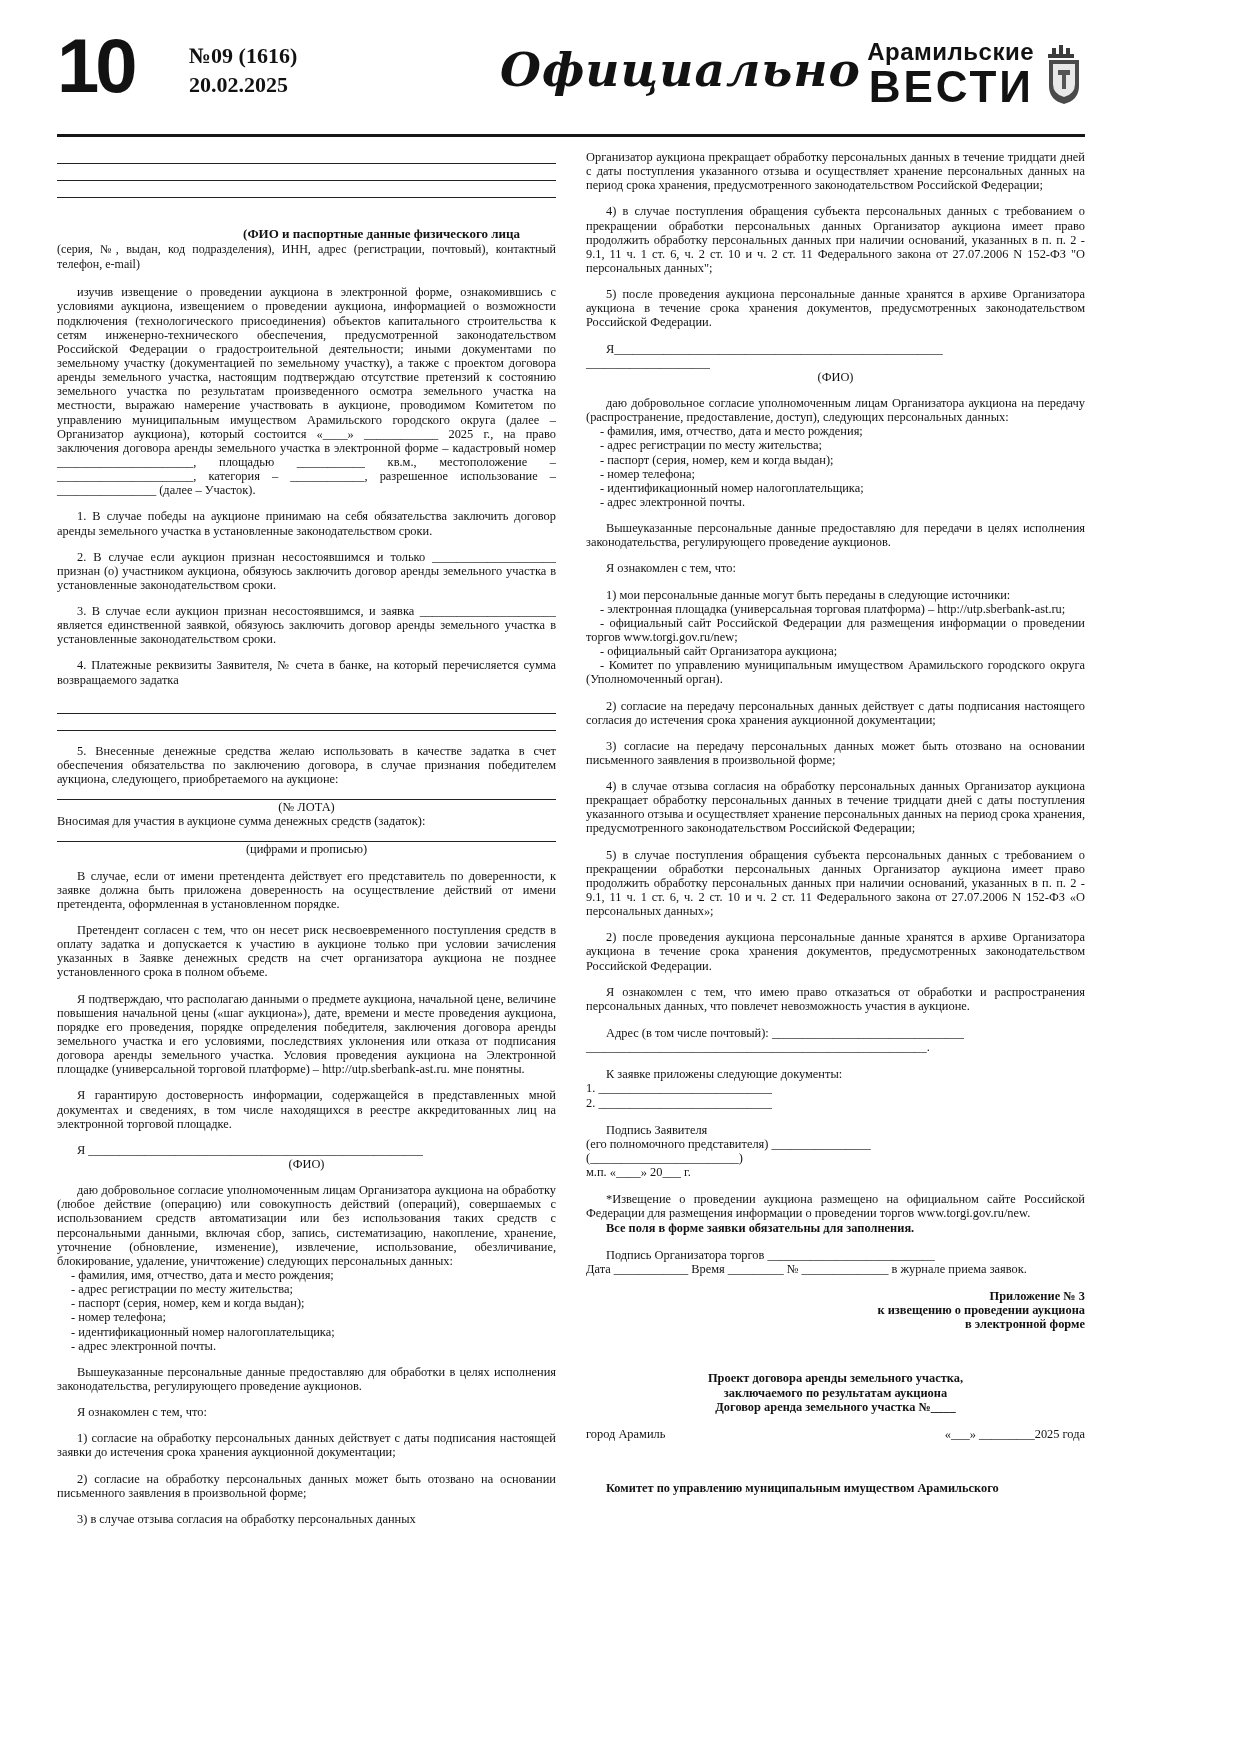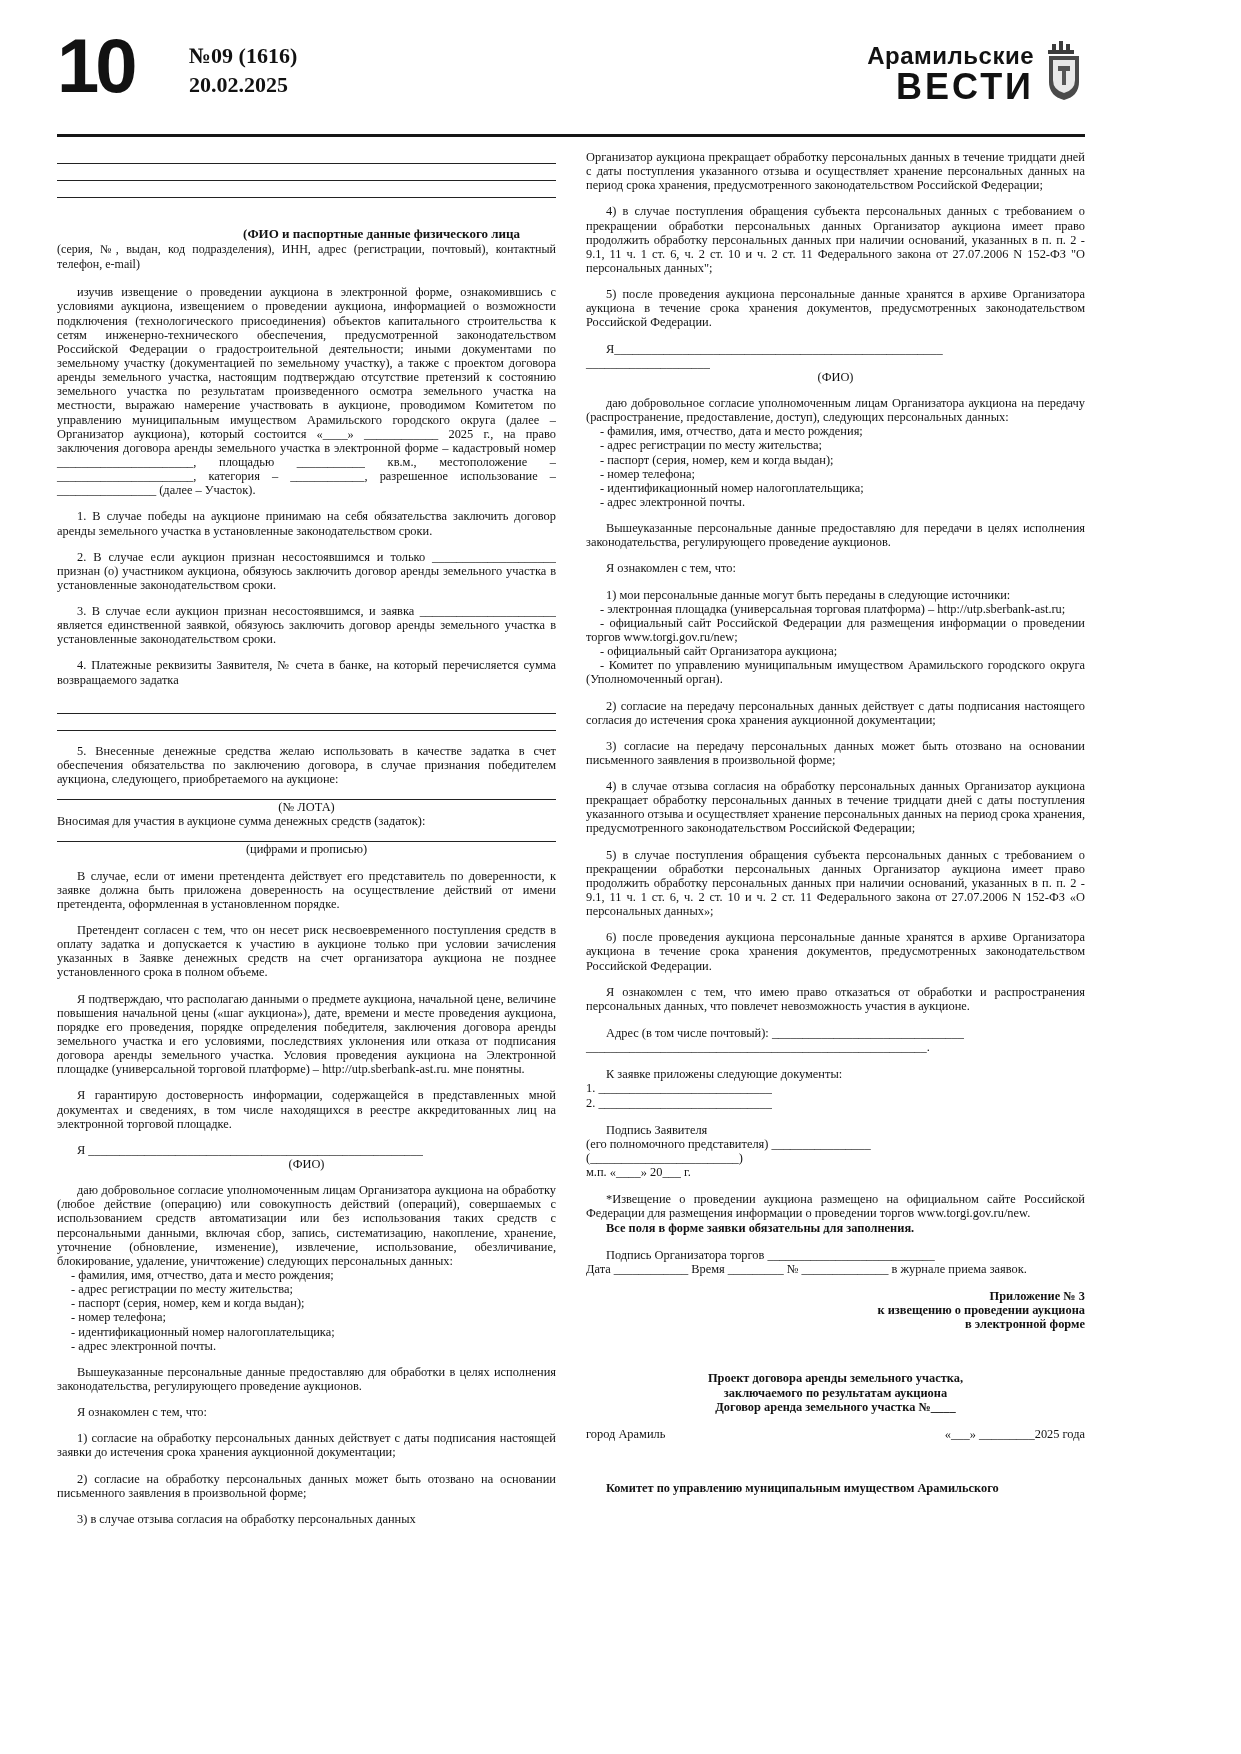--- a/index.html
+++ b/index.html
@@ -9,21 +9,21 @@
   
   .header { position:absolute; left:57px; top:34px; width:1028px; height:100px; }
   .page-number { position:absolute; left:0; top:-6px; font-family:"Liberation Sans",sans-serif;
                  font-weight:bold; font-size:76px; line-height:1; letter-spacing:-4px; }
   .issue-block { position:absolute; left:132px; top:8px; font-size:22px; font-weight:bold; line-height:1.3; }
   .section-title { position:absolute; left:443px; top:8px; font-family:"DejaVu Serif",serif;
                    font-style:italic; font-weight:bold; font-size:47px; letter-spacing:1px; }
   .brand { position:absolute; right:0; top:4px; display:flex; align-items:flex-end; gap:9px; }
   .brand-text { text-align:right; font-family:"Liberation Sans",sans-serif; }
   .brand-line1 { font-size:24px; font-weight:bold; letter-spacing:0.5px; }
-  .brand-line2 { font-size:36px; font-weight:bold; letter-spacing:3px; line-height:0.95; }
+  .brand-line2 { font-size:44px; font-weight:bold; letter-spacing:3px; line-height:0.95; }
   .rule { position:absolute; left:57px; top:134px; width:1028px; height:3px; background:#161616; }
 
   
   .columns { position:absolute; left:57px; top:150px; width:1028px; display:flex; gap:30px; }
   .col { width:499px; font-size:12.4px; line-height:1.14; }
 
   .blk { margin:0; }
   .p    { text-align:justify; text-indent:20px;margin-top:12px; }
   .pni  { text-align:justify; }
   .li   { text-align:justify; text-indent:14px; }
@@ -45,20 +45,21 @@
 <body>
 
 <div class="page">
 
   <div class="header">
     <div class="page-number">10</div>
     <div class="issue-block">
       <div>№09 (1616)</div>
       <div>20.02.2025</div>
     </div>
+    <div class="section-title">Официально</div>
     <div class="brand">
       <div class="brand-text">
         <div class="brand-line1">Арамильские</div>
         <div class="brand-line2">ВЕСТИ</div>
       </div>
       <span>
         <svg class="crest" width="42" height="66" viewBox="0 0 42 66">
           <path d="M5 12 h4 v-6 h4 v6 h3 v-9 h4 v9 h3 v-6 h4 v6 h4 v4 H5 z" fill="#3c3c3c"></path>
           <path d="M6 18 h30 v26 q0 14 -15 18 q-15 -4 -15 -18 z" fill="#4a4a4a"></path>
           <path d="M10 22 h22 v20 q0 10 -11 13 q-11 -3 -11 -13 z" fill="#e8e8e8"></path>
@@ -127,21 +128,21 @@
         <div class="blk p">Я ознакомлен с тем, что:</div>
         <div class="blk p">1) мои персональные данные могут быть переданы в следующие источники:</div>
         <div class="blk li">- электронная площадка (универсальная торговая платформа) – http://utp.sberbank-ast.ru;</div>
         <div class="blk li">- официальный сайт Российской Федерации для размещения информации о проведении торгов www.torgi.gov.ru/new;</div>
         <div class="blk li">- официальный сайт Организатора аукциона;</div>
         <div class="blk li">- Комитет по управлению муниципальным имуществом Арамильского городского округа (Уполномоченный орган).</div>
         <div class="blk p">2) согласие на передачу персональных данных действует с даты подписания настоящего согласия до истечения срока хранения аукционной документации;</div>
         <div class="blk p">3) согласие на передачу персональных данных может быть отозвано на основании письменного заявления в произвольной форме;</div>
         <div class="blk p">4) в случае отзыва согласия на обработку персональных данных Организатор аукциона прекращает обработку персональных данных в течение тридцати дней с даты поступления указанного отзыва и осуществляет хранение персональных данных на период срока хранения, предусмотренного законодательством Российской Федерации;</div>
         <div class="blk p">5) в случае поступления обращения субъекта персональных данных с требованием о прекращении обработки персональных данных Организатор аукциона имеет право продолжить обработку персональных данных при наличии оснований, указанных в п. п. 2 - 9.1, 11 ч. 1 ст. 6, ч. 2 ст. 10 и ч. 2 ст. 11 Федерального закона от 27.07.2006 N 152-ФЗ «О персональных данных»;</div>
-        <div class="blk p">6) после проведения аукциона персональные данные хранятся в архиве Организатора аукциона в течение срока хранения документов, предусмотренных законодательством Российской Федерации.</div>
+        <div class="blk p">2) после проведения аукциона персональные данные хранятся в архиве Организатора аукциона в течение срока хранения документов, предусмотренных законодательством Российской Федерации.</div>
         <div class="blk p">Я ознакомлен с тем, что имею право отказаться от обработки и распространения персональных данных, что повлечет невозможность участия в аукционе.</div>
         <div class="blk p gap">Адрес (в том числе почтовый): _______________________________</div>
         <div class="blk pni">_______________________________________________________.</div>
         <div class="blk p gap">К заявке приложены следующие документы:</div>
         <div class="blk pni">1. ____________________________</div>
         <div class="blk pni">2. ____________________________</div>
         <div class="blk p gap">Подпись Заявителя</div>
         <div class="blk pni">(его полномочного представителя)                               ________________</div>
         <div class="blk pni">(________________________)</div>
         <div class="blk pni">м.п.              «____» 20___ г.</div>

